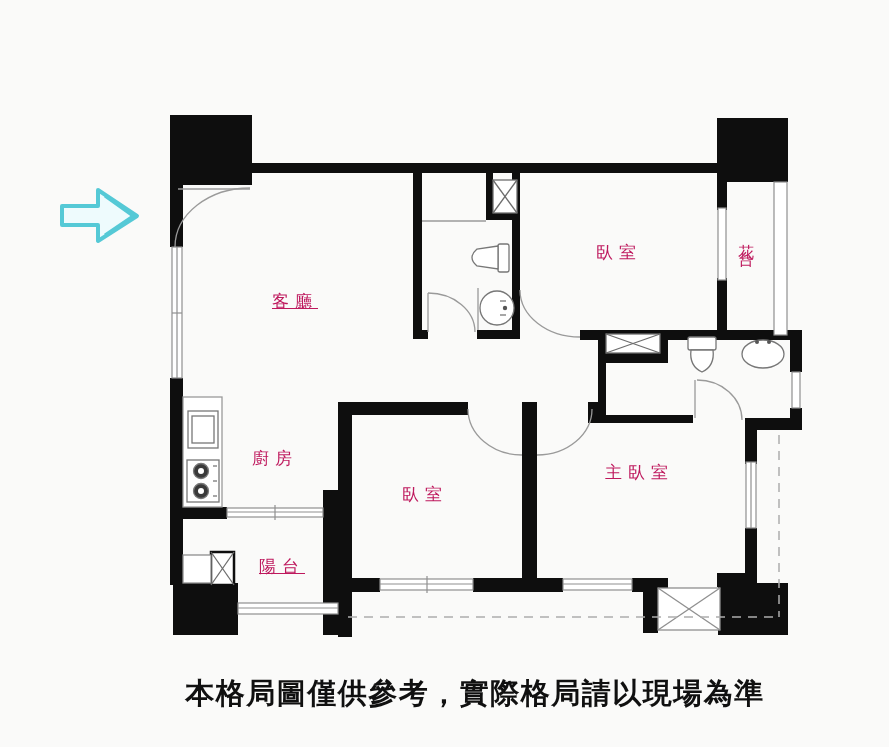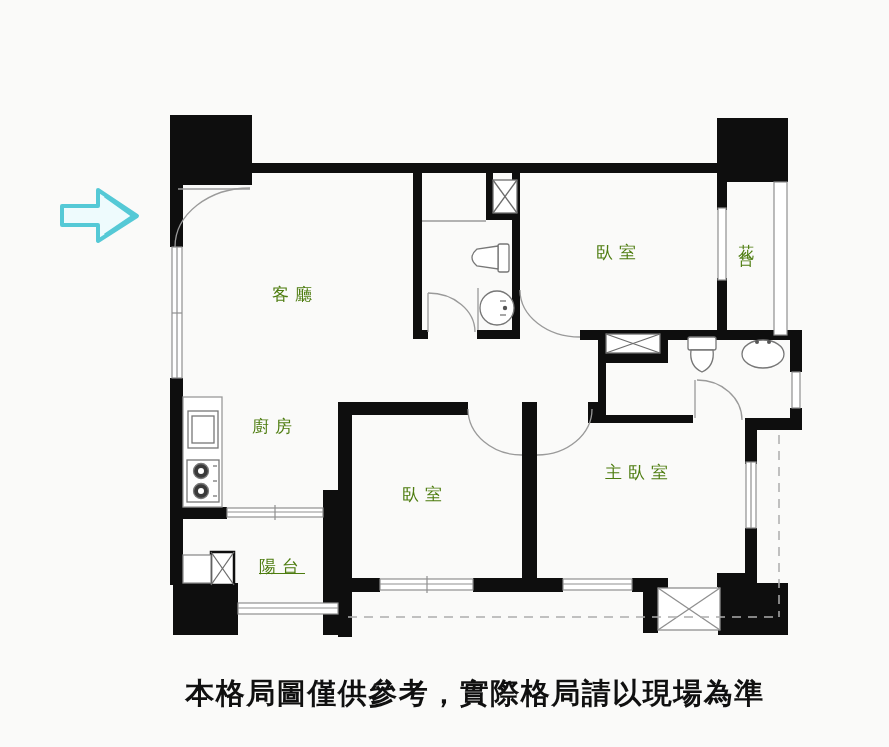--- a/index.html
+++ b/index.html
@@ -3,21 +3,21 @@
 <meta charset="utf-8">
 <style>
   html,body{margin:0;padding:0;background:#ffffff;}
   .stage{
     position:relative;width:889px;height:747px;overflow:hidden;
     background:#fafaf9;
     font-family:"DejaVu Sans","Liberation Sans",sans-serif;
   }
   .stage svg{position:absolute;left:0;top:0;}
   .room-label{
-    position:absolute;color:#4d7c0f;font-size:17px;font-weight:500;
+    position:absolute;color:#be185d;font-size:17px;font-weight:500;
     letter-spacing:6px;white-space:nowrap;line-height:1;
   }
   .room-label.vertical{
     writing-mode:vertical-rl;letter-spacing:7px;
   }
   .caption{
     position:absolute;left:0;top:676px;width:950px;text-align:center;
     color:#101010;font-size:29px;font-weight:700;letter-spacing:1.5px;
     line-height:1.2;
   }
@@ -184,22 +184,22 @@
         <circle cx="769" cy="342" r="2" fill="#555555" stroke="none"></circle>
       </g>
     </g>
 
     <g>
       <path d="M62,206 L98,206 L98,190 L137,216 L98,241 L98,225 L62,225 Z" fill="#eefbfd" stroke="#55c9d6" stroke-width="4" stroke-linejoin="round"></path>
       <path d="M105,196 L133,216 L105,235" fill="none" stroke="#55c9d6" stroke-width="3.2" stroke-linejoin="round"></path>
     </g>
   </svg>
 
-  <div class="room-label" style="left:272px;top:286px;">客廳</div>
-  <div class="room-label" style="left:252px;top:418px;">廚房</div>
+  <div class="room-label" style="left:272px;top:293px;text-decoration:underline;">客廳</div>
+  <div class="room-label" style="left:252px;top:450px;">廚房</div>
   <div class="room-label" style="left:259px;top:558px;text-decoration:underline;">陽台</div>
   <div class="room-label" style="left:596px;top:244px;">臥室</div>
   <div class="room-label" style="left:402px;top:486px;">臥室</div>
   <div class="room-label" style="left:605px;top:464px;">主臥室</div>
   <div class="room-label vertical" style="left:738px;top:231px;font-size:16px;">花台</div>
 
   <div class="caption">本格局圖僅供參考，實際格局請以現場為準</div>
 
 </div>
 

